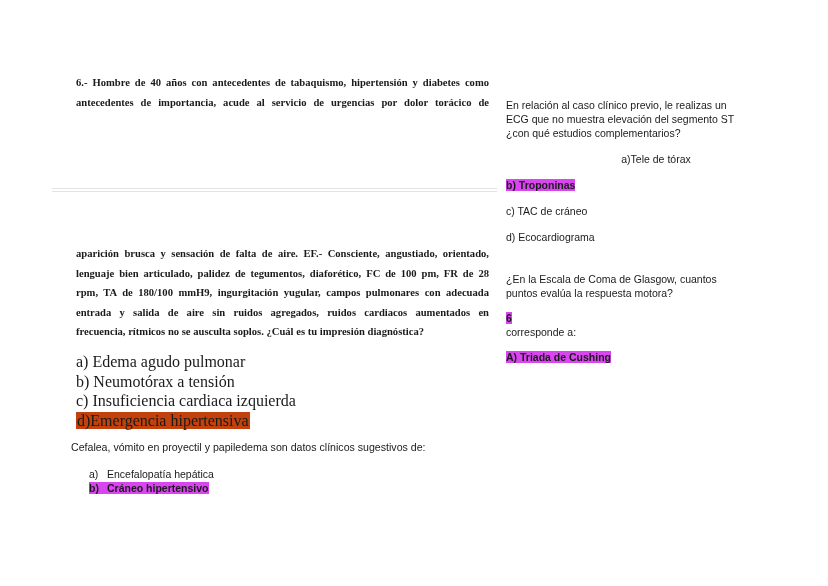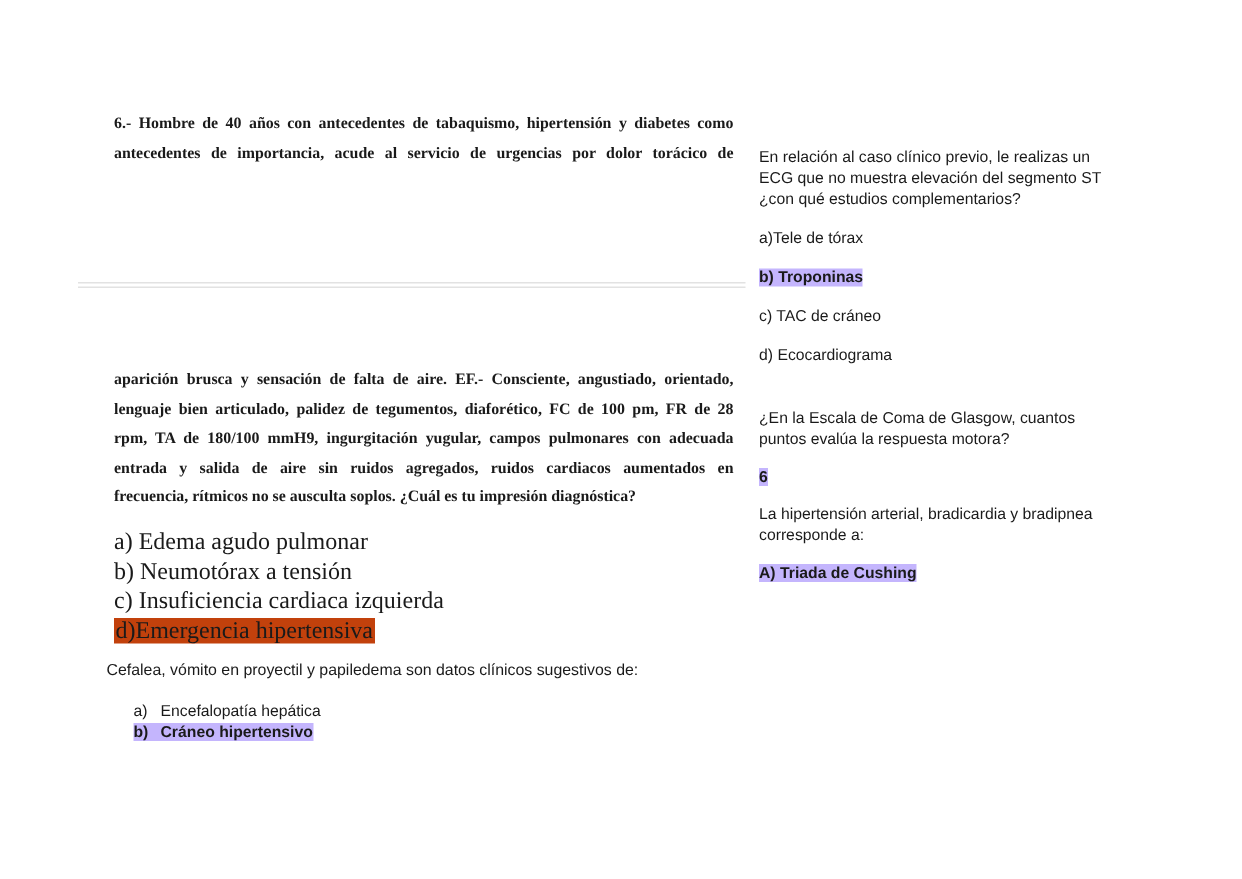--- a/index.html
+++ b/index.html
@@ -14,21 +14,21 @@
   }
   .serif-bold .line { display: block; height: 19.5px; white-space: nowrap; text-align: justify; text-align-last: justify; }
   .serif-bold .line.last { text-align-last: left; }
   .serif-opts {
     font-family: "Liberation Serif", "DejaVu Serif", serif;
     font-size: 16px; color: #1a1a1a; position: absolute; left: 76px;
   }
   .serif-opts .opt { height: 19.5px; line-height: 19.5px; white-space: nowrap; }
   .hl-green { background: #c2410c; padding: 0 1px; }
   .sans { font-family: "Liberation Sans", "DejaVu Sans", sans-serif; color: #1a1a1a; font-size: 10.5px; }
-  .hl-yellow { background: #c4b5fd; }
+  .hl-yellow { background: #d946ef; }
   .divider {
     position: absolute; left: 52px; top: 188px; width: 445px; height: 4px;
     border-top: 1px solid #e2e2e2; border-bottom: 1px solid #e2e2e2; box-sizing: border-box;
   }
   .right-col { position: absolute; left: 506px; width: 300px; }
   .right-col .p { line-height: 14px; white-space: nowrap; }
   .bold { font-weight: bold; }
 </style>
 </head>
 <body>
@@ -62,26 +62,25 @@
   </div>
   <div class="bold">
     <span class="hl-yellow"><span style="display:inline-block; width:18px;">b)</span><span>Cráneo hipertensivo</span></span>
   </div>
 </div>
 
 <div class="right-col sans" style="top:70px;margin-top:28px;">
   <div class="p">En relación al caso clínico previo, le realizas un</div>
   <div class="p">ECG que no muestra elevación del segmento ST</div>
   <div class="p">¿con qué estudios complementarios?</div>
-  <div class="p" style="margin-top:12px;">a)Tele de tórax</div>
+  <div class="p" style="margin-top:12px;text-align:center;">a)Tele de tórax</div>
   <div class="p bold" style="margin-top:12px;"><span class="hl-yellow">b) Troponinas</span></div>
   <div class="p" style="margin-top:12px;">c) TAC de cráneo</div>
   <div class="p" style="margin-top:12px;">d) Ecocardiograma</div>
 </div>
 
 <div class="right-col sans" style="top:272px;">
   <div class="p">¿En la Escala de Coma de Glasgow, cuantos</div>
   <div class="p">puntos evalúa la respuesta motora?</div>
   <div class="p bold" style="margin-top:11px;"><span class="hl-yellow">6</span></div>
-  <div class="p" style="margin-top:11px;">La hipertensión arterial, bradicardia y bradipnea</div>
   <div class="p">corresponde a:</div>
   <div class="p bold" style="margin-top:11px;"><span class="hl-yellow">A) Triada de Cushing</span></div>
 </div>
 
 </body></html>

